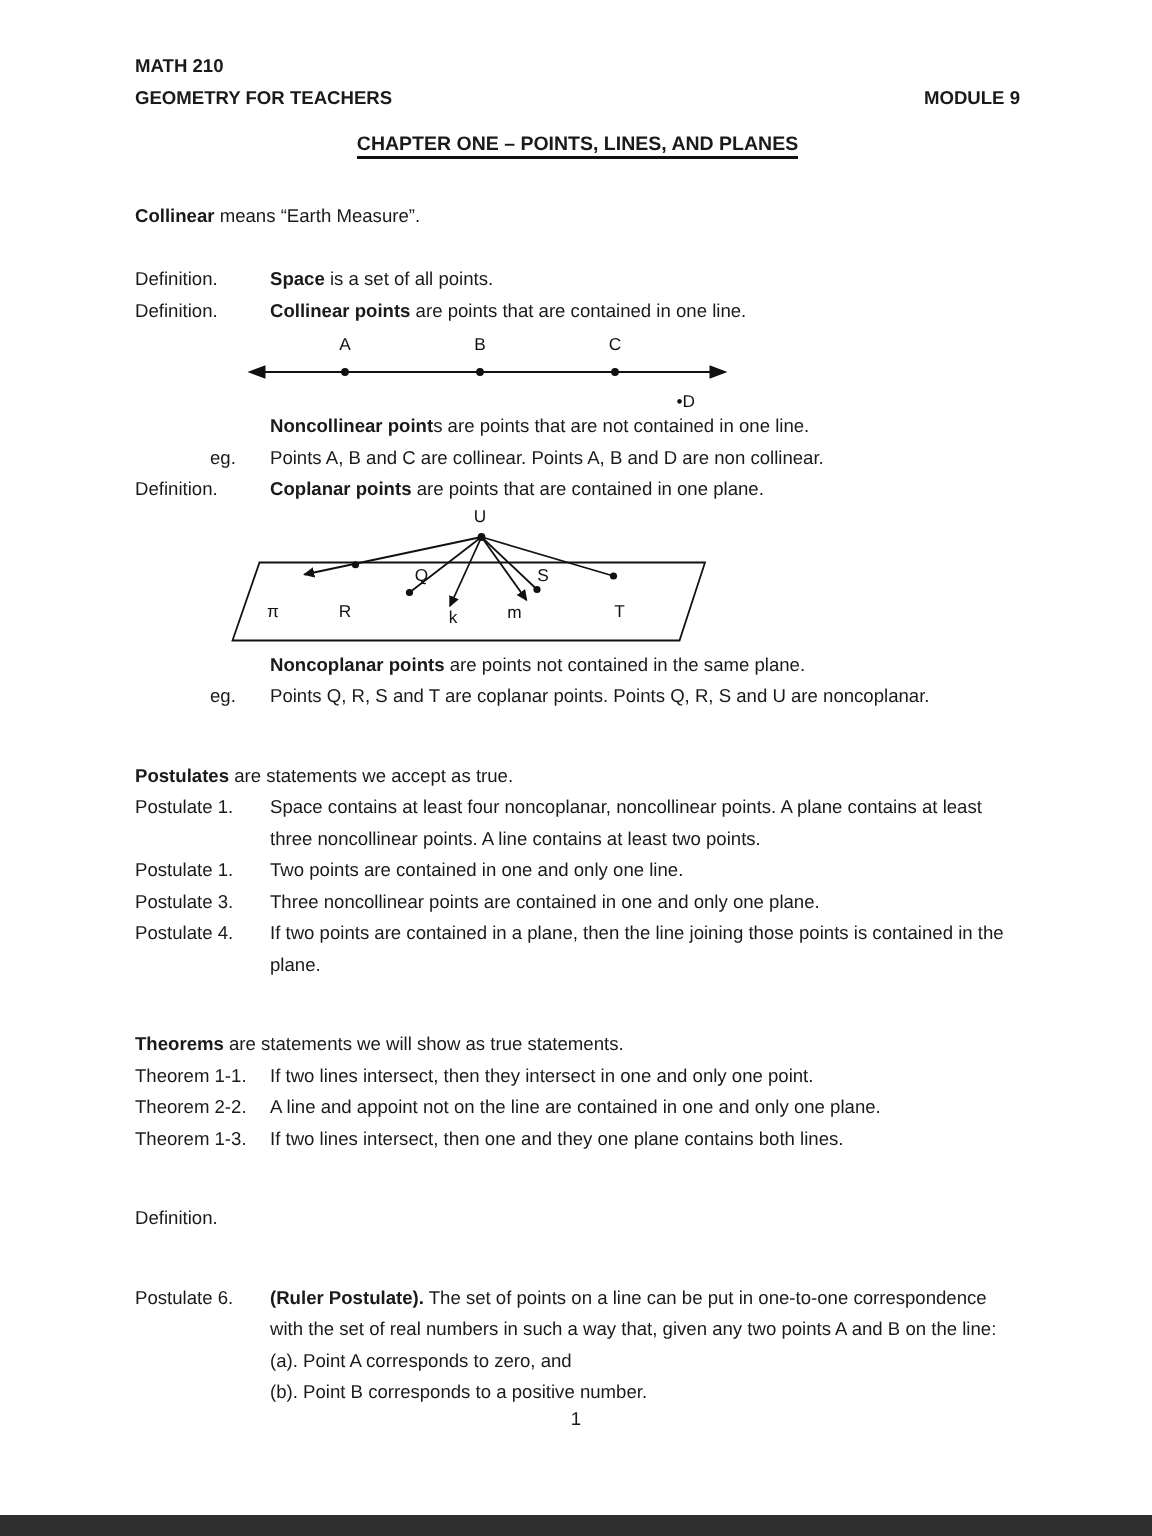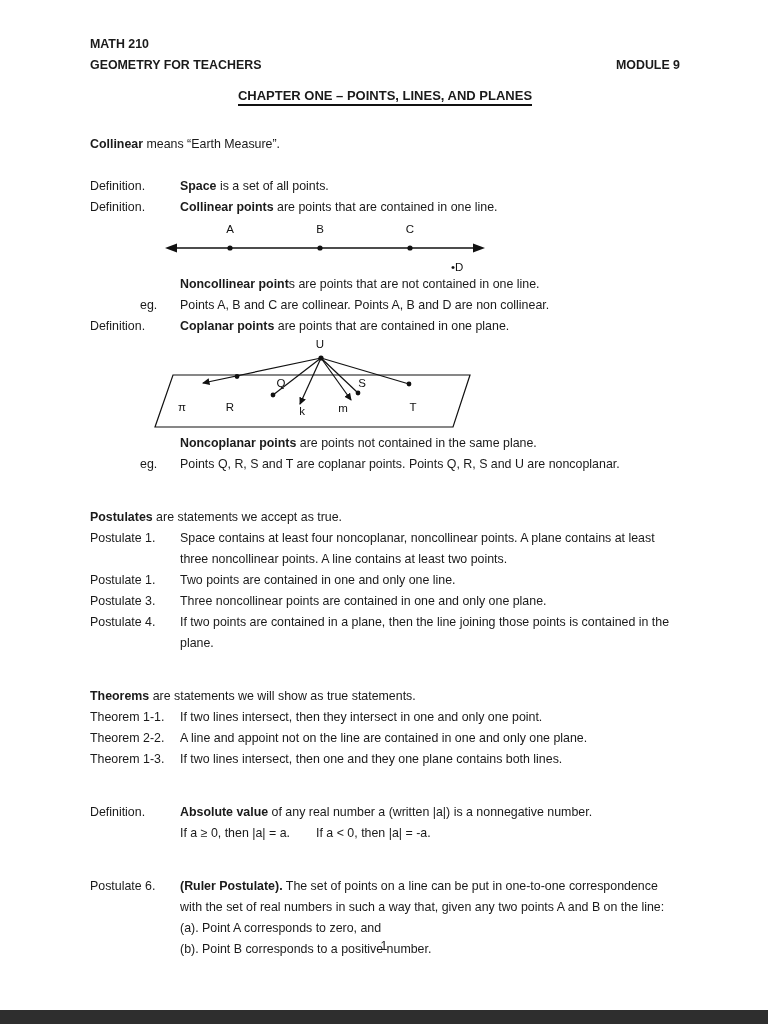--- a/index.html
+++ b/index.html
@@ -153,24 +153,20 @@
     <span class="row-label">Theorem 2-2.</span>
     <span class="row-content">A line and appoint not on the line are contained in one and only one plane.</span>
   </div>
   <div class="row">
     <span class="row-label">Theorem 1-3.</span>
     <span class="row-content">If two lines intersect, then one and they one plane contains both lines.</span>
   </div>
 
   <div class="row gap-md">
     <span class="row-label">Definition.</span>
-    <span class="row-content">
-      <div><b>Absolute value</b><span> of any real number a (written |a|) is a nonnegative number.</span></div>
-      <div><span>If a ≥ 0, then |a| = a.</span><span class="abs-gap">If a &lt; 0, then |a| = -a.</span></div>
-    </span>
   </div>
 
   <div class="row gap-md">
     <span class="row-label">Postulate 6.</span>
     <span class="row-content">
       <div><b>(Ruler Postulate).</b><span> The set of points on a line can be put in one-to-one correspondence with the set of real numbers in such a way that, given any two points A and B on the line:</span></div>
       <div>(a). Point A corresponds to zero, and</div>
       <div>(b). Point B corresponds to a positive number.</div>
     </span>
   </div>

